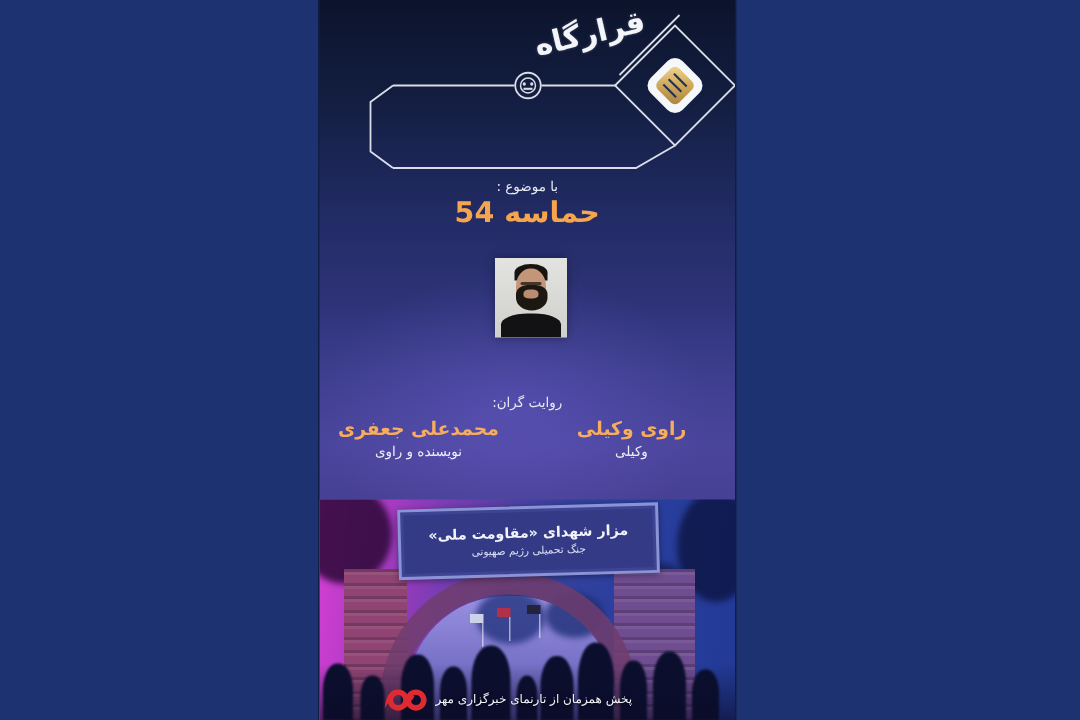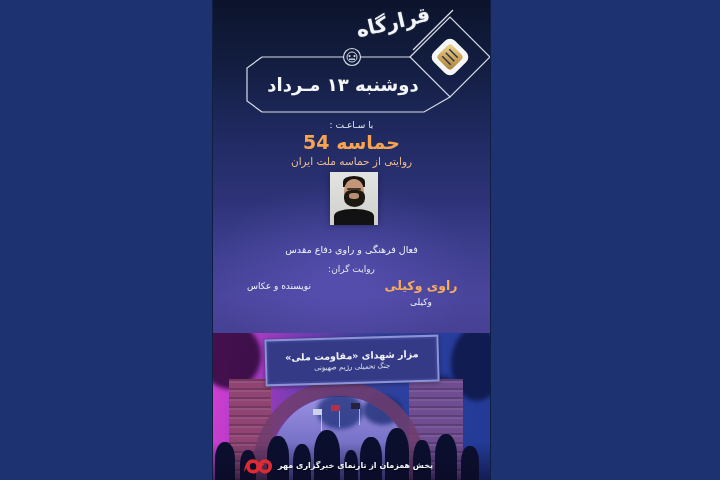--- a/index.html
+++ b/index.html
@@ -82,21 +82,21 @@
   .flag-red{left:118px;top:72px;}  .flag-red .cloth{background:#b23048;}
   .flag-white{left:100px;top:76px;} .flag-white .cloth{background:#ccd2e8;}
   .flag-dark{left:138px;top:70px;}  .flag-dark .cloth{background:#23233b;}
 
   .sil{position:absolute;bottom:0;background:#0b0f2e;border-radius:46% 46% 0 0;filter:blur(.6px);}
 
   .photo-vignette{position:absolute;left:0;right:0;bottom:0;height:38px;
     background:linear-gradient(180deg,rgba(10,10,38,0) 0%,rgba(10,10,38,.6) 100%);}
 
   .caption{position:absolute;left:0;right:0;bottom:3px;height:24px;display:flex;align-items:center;
-    justify-content:center;gap:4px;transform:translateX(-14px);direction:rtl;font-weight:bold;}
+    justify-content:center;gap:4px;transform:translateX(-14px);direction:rtl;}
   .caption-text{font-size:8px;color:#f2f4fa;text-shadow:0 1px 2px rgba(0,0,0,.6);white-space:nowrap;}
   .mehr-logo{flex:0 0 auto;}
 </style>
 </head>
 <body>
 
 <div class="stage">
   <div class="poster">
 
     <svg class="frame-svg" width="277" height="130" viewBox="0 0 277 130">
@@ -130,46 +130,44 @@
         </defs>
         <rect x="222" y="42" width="30" height="30" rx="7" transform="rotate(45 237 57)" fill="#f6f7fa"></rect>
         <rect x="227" y="47" width="20" height="20" rx="4" transform="rotate(45 237 57)" fill="url(#goldgrad)"></rect>
         <path d="M231,52 h12 M231,57 h12 M231,62 h12" stroke="#223055" stroke-width="1.4" transform="rotate(45 237 57) translate(0,0)"></path>
       </g>
     </svg>
 
     <div class="calligraphy">قرارگاه</div>
 
     <div class="date-box">
-      <div class="date-line1">دوشنبه ۱۳ مـرداد</div>
-    </div>
-
-    <div class="topic-label">با سـاعـت :</div>
+    </div>
+
+    <div class="topic-label">با موضوع :</div>
     <div class="topic-title">حماسه 54</div>
-    <div class="topic-sub">روایتی از حماسه ملت ایران</div>
 
     <div class="portrait">
       <div class="por-hair"></div>
       <div class="por-head"></div>
       <div class="por-eyes"></div>
       <div class="por-beard"></div>
       <div class="por-mouthpatch"></div>
       <div class="por-body"></div>
     </div>
 
-    <div class="guest-role">فعال فرهنگی و راوی دفاع مقدس</div>
 
     <div class="narrators-label">روایت گران:</div>
 
     <div class="narrator narrator-right">
       <div class="n-name">راوی وکیلی</div>
       <div class="n-role">وکیلی</div>
     </div>
     <div class="narrator narrator-left">
-      <div class="n-role">نویسنده و عکاس</div>
+      <div class="n-name">محمدعلی جعفری</div>
+      <div class="n-role">نویسنده و راوی</div>
     </div>
 
     <div class="gate-photo">
       <div class="blob palm-left"></div>
       <div class="blob palm-right"></div>
 
       <div class="arch-inner"></div>
       <div class="blob tree-a"></div>
       <div class="blob tree-b"></div>
       <div class="blob tree-c"></div>

